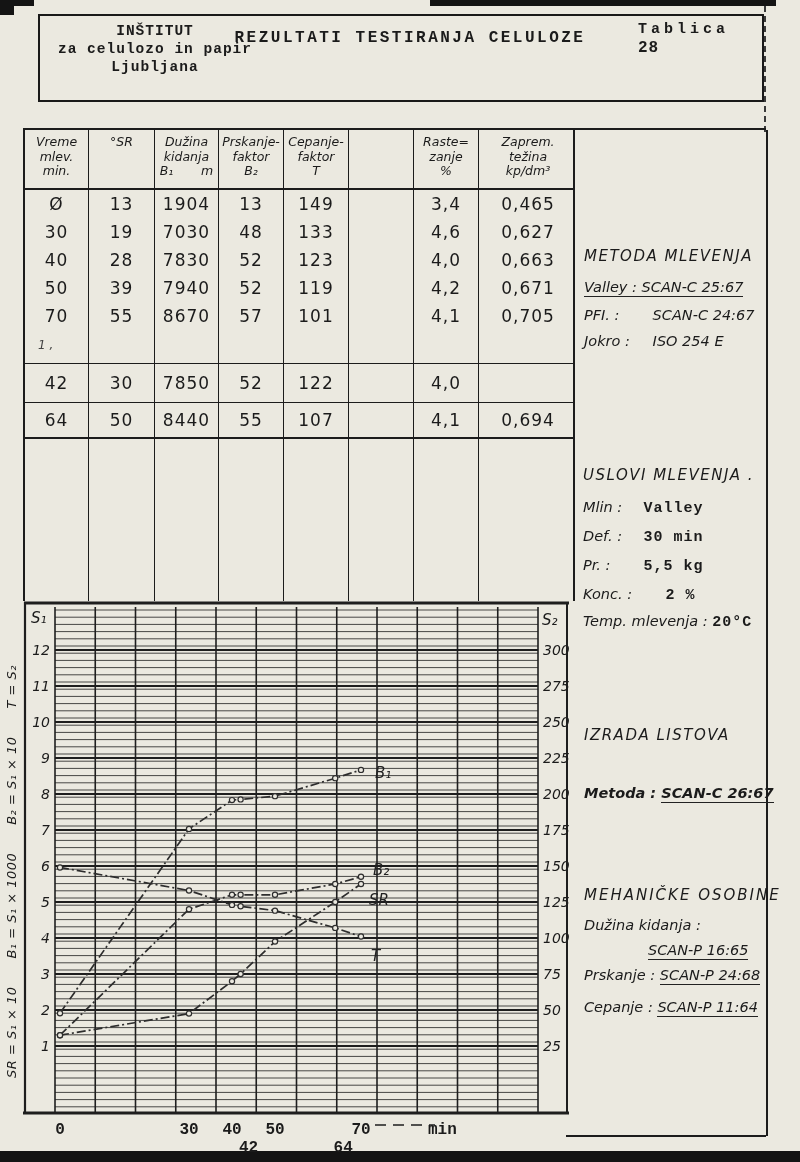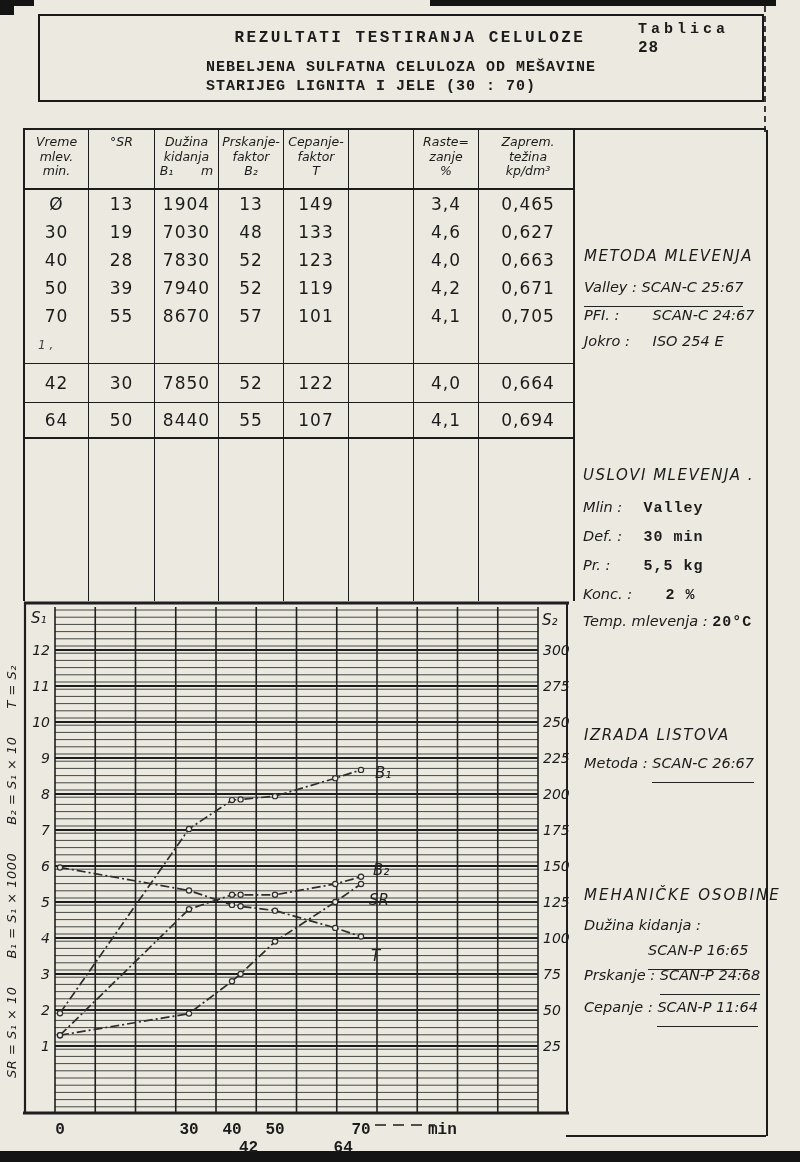--- a/index.html
+++ b/index.html
@@ -39,21 +39,21 @@
   #tbodyempty .td{height:100%;}
 
   
   .ntitle{font-style:italic;font-size:15px;letter-spacing:1.5px;white-space:nowrap;}
   .nline{font-style:italic;font-size:14.5px;white-space:nowrap;}
   .nlabel{display:inline-block;}
   .w56{min-width:56px;}
   .w64{min-width:64px;font-style:italic;}
   .nvalue{font-style:italic;}
   .tw{font-family:"Liberation Mono","DejaVu Sans Mono",monospace;font-style:normal;font-weight:bold;font-size:15px;letter-spacing:1px;}
-  .u{border-bottom:1.6px solid #222;padding-bottom:11px;}
+  .u{border-bottom:1.6px solid #222;padding-bottom:1px;}
 
   
   #chartwrap{left:23px;top:601px;width:560px;height:561px;}
   text.tick{font-family:"DejaVu Sans",sans-serif;font-style:italic;font-size:14px;fill:#1b1b1b;}
   text.axishead{font-family:"DejaVu Sans",sans-serif;font-style:italic;font-size:15px;fill:#1b1b1b;}
   text.xtick{font-family:"Liberation Mono","DejaVu Sans Mono",monospace;font-weight:bold;font-size:16px;fill:#1b1b1b;}
   text.serieslabel{font-family:"DejaVu Sans",sans-serif;font-style:italic;font-size:15px;fill:#222;}
 
   #sidenote{left:4px;top:1078px;transform:rotate(-90deg);transform-origin:0 0;
             white-space:pre;font-style:italic;font-size:13px;letter-spacing:.5px;width:max-content;}
@@ -64,23 +64,26 @@
 
 <div id="page">
 
   <div class="abs edge" style="left:430px;top:0;width:346px;height:6px;"></div>
   <div class="abs edge" style="left:0;top:0;width:14px;height:15px;"></div>
   <div class="abs edge" style="left:0;top:0;width:34px;height:6px;"></div>
   <div class="abs edge" style="left:0;top:1151px;width:800px;height:11px;"></div>
   <div class="abs rdash" style="left:764px;top:6px;height:126px;"></div>
 
   <div class="abs" id="hdrbox">
+    <div class="abs mono" id="institute">
+      <div>INŠTITUT</div>
+      <div>za celulozo in papir</div>
+      <div>Ljubljana</div>
+    </div>
     <div class="abs mono" id="title">REZULTATI TESTIRANJA CELULOZE</div>
-    <div class="abs mono" id="subtitle">NEBELJENA SULFATNA CELULOZA OD MEŠAVINE
-STARIJEG LIGNITA I JELE (30 : 70)</div>
     <div class="abs mono" id="tablica">
       <div>Tablica</div>
       <div class="num">28</div>
     </div>
   </div>
 
   <div class="abs" id="tbl">
     <div class="cols" id="thead">
       <div class="td">Vreme
 mlev.
@@ -168,21 +171,20 @@
     </div>
 
     <div class="cols bodysec xrow">
       <div class="td">42</div>
       <div class="td">30</div>
       <div class="td">7850</div>
       <div class="td">52</div>
       <div class="td">122</div>
       <div class="td"></div>
       <div class="td">4,0</div>
-      <div class="td" style="border-right:none;">0,664</div>
     </div>
 
     <div class="cols bodysec xrow" id="xrow2">
       <div class="td">64</div>
       <div class="td">50</div>
       <div class="td">8440</div>
       <div class="td">55</div>
       <div class="td">107</div>
       <div class="td"></div>
       <div class="td">4,1</div>
@@ -237,21 +239,21 @@
   <div class="abs nline" style="left:583px;top:586px;">
     <span class="nlabel w56">Konc. :</span>
     <span class="tw" style="margin-left:22px;">2 %</span>
   </div>
   <div class="abs nline" style="left:583px;top:613px;">
     <span class="nlabel">Temp. mlevenja :</span>
     <span class="tw">20°C</span>
   </div>
 
   <div class="abs ntitle" style="left:584px;top:726px;">IZRADA LISTOVA</div>
-  <div class="abs nline" style="left:584px;top:755px;">
+  <div class="abs nline" style="left:584px;top:785px;font-weight:bold;">
     <span class="nlabel">Metoda :</span>
     <span class="nvalue u">SCAN-C 26:67</span>
   </div>
 
   <div class="abs ntitle" style="left:584px;top:886px;letter-spacing:2px;">MEHANIČKE OSOBINE</div>
   <div class="abs nline" style="left:584px;top:917px;">Dužina kidanja :</div>
   <div class="abs nline" style="left:648px;top:942px;">
     <span class="nvalue u">SCAN-P 16:65</span>
   </div>
   <div class="abs nline" style="left:584px;top:967px;">

